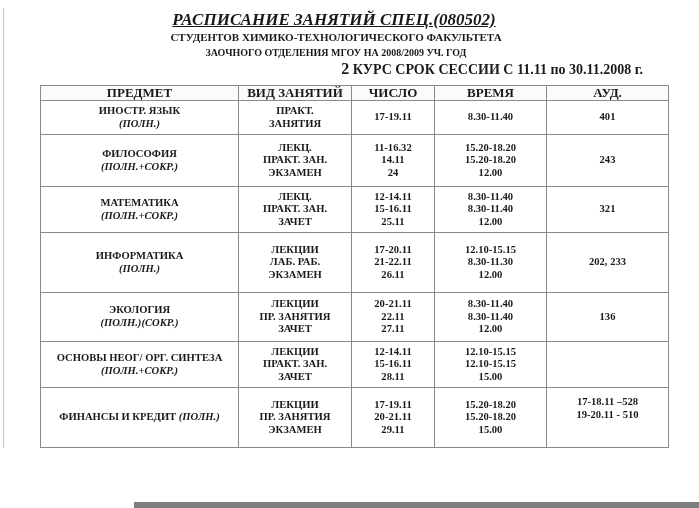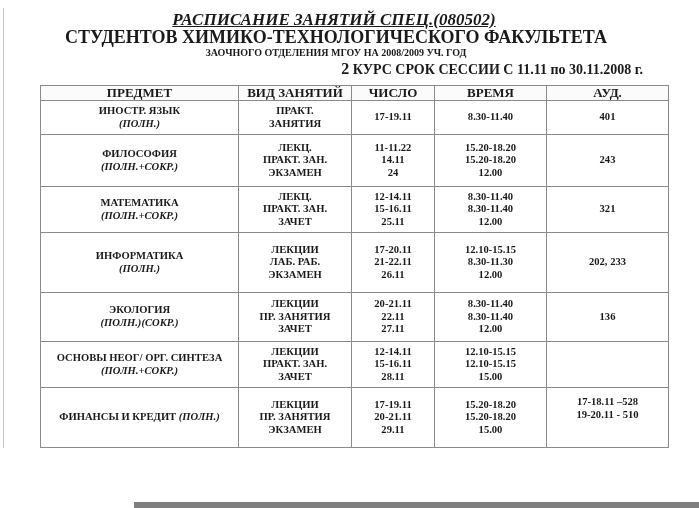--- a/index.html
+++ b/index.html
@@ -15,21 +15,21 @@
   }
   .scan-bottom-band {
     position: absolute; left: 134px; top: 502px; width: 565px; height: 6px;
     background: #7f7f7f;
   }
   .titles { position: absolute; left: 15px; top: 10px; width: 628px; text-align: center; }
   .t1 {
     font-style: italic; font-weight: bold; text-decoration: underline;
     font-size: 17px; line-height: 20px; margin-left: 10px;
   }
-  .t2 { font-weight: bold; font-size: 18px; line-height: 15px; margin-left: 14px; }
+  .t2 { font-weight: bold; font-size: 11px; line-height: 15px; margin-left: 14px; }
   .t3 { font-weight: bold; font-size: 10px; line-height: 15px; margin-left: 14px; }
   .t4 { font-weight: bold; font-size: 14px; line-height: 17px; margin-left: 28px; text-align: right; }
   .t4 .big { font-size: 16px; }
 
   table.schedule {
     position: absolute; left: 40px; top: 85px;
     border-collapse: collapse; table-layout: fixed;
     width: 628px;
     font-weight: bold; font-size: 10.6px; line-height: 12.6px;
   }
@@ -100,21 +100,21 @@
         <td>
           <span class="line">ФИЛОСОФИЯ</span>
           <span class="ital line">(ПОЛН.+СОКР.)</span>
         </td>
         <td>
           <span class="line">ЛЕКЦ.</span>
           <span class="line">ПРАКТ. ЗАН.</span>
           <span class="line">ЭКЗАМЕН</span>
         </td>
         <td>
-          <span class="line">11-11.22</span>
+          <span class="line">11-16.32</span>
           <span class="line">14.11</span>
           <span class="line">24</span>
         </td>
         <td>
           <span class="line">15.20-18.20</span>
           <span class="line">15.20-18.20</span>
           <span class="line">12.00</span>
         </td>
         <td class="aud">
           <span class="line">243</span>

